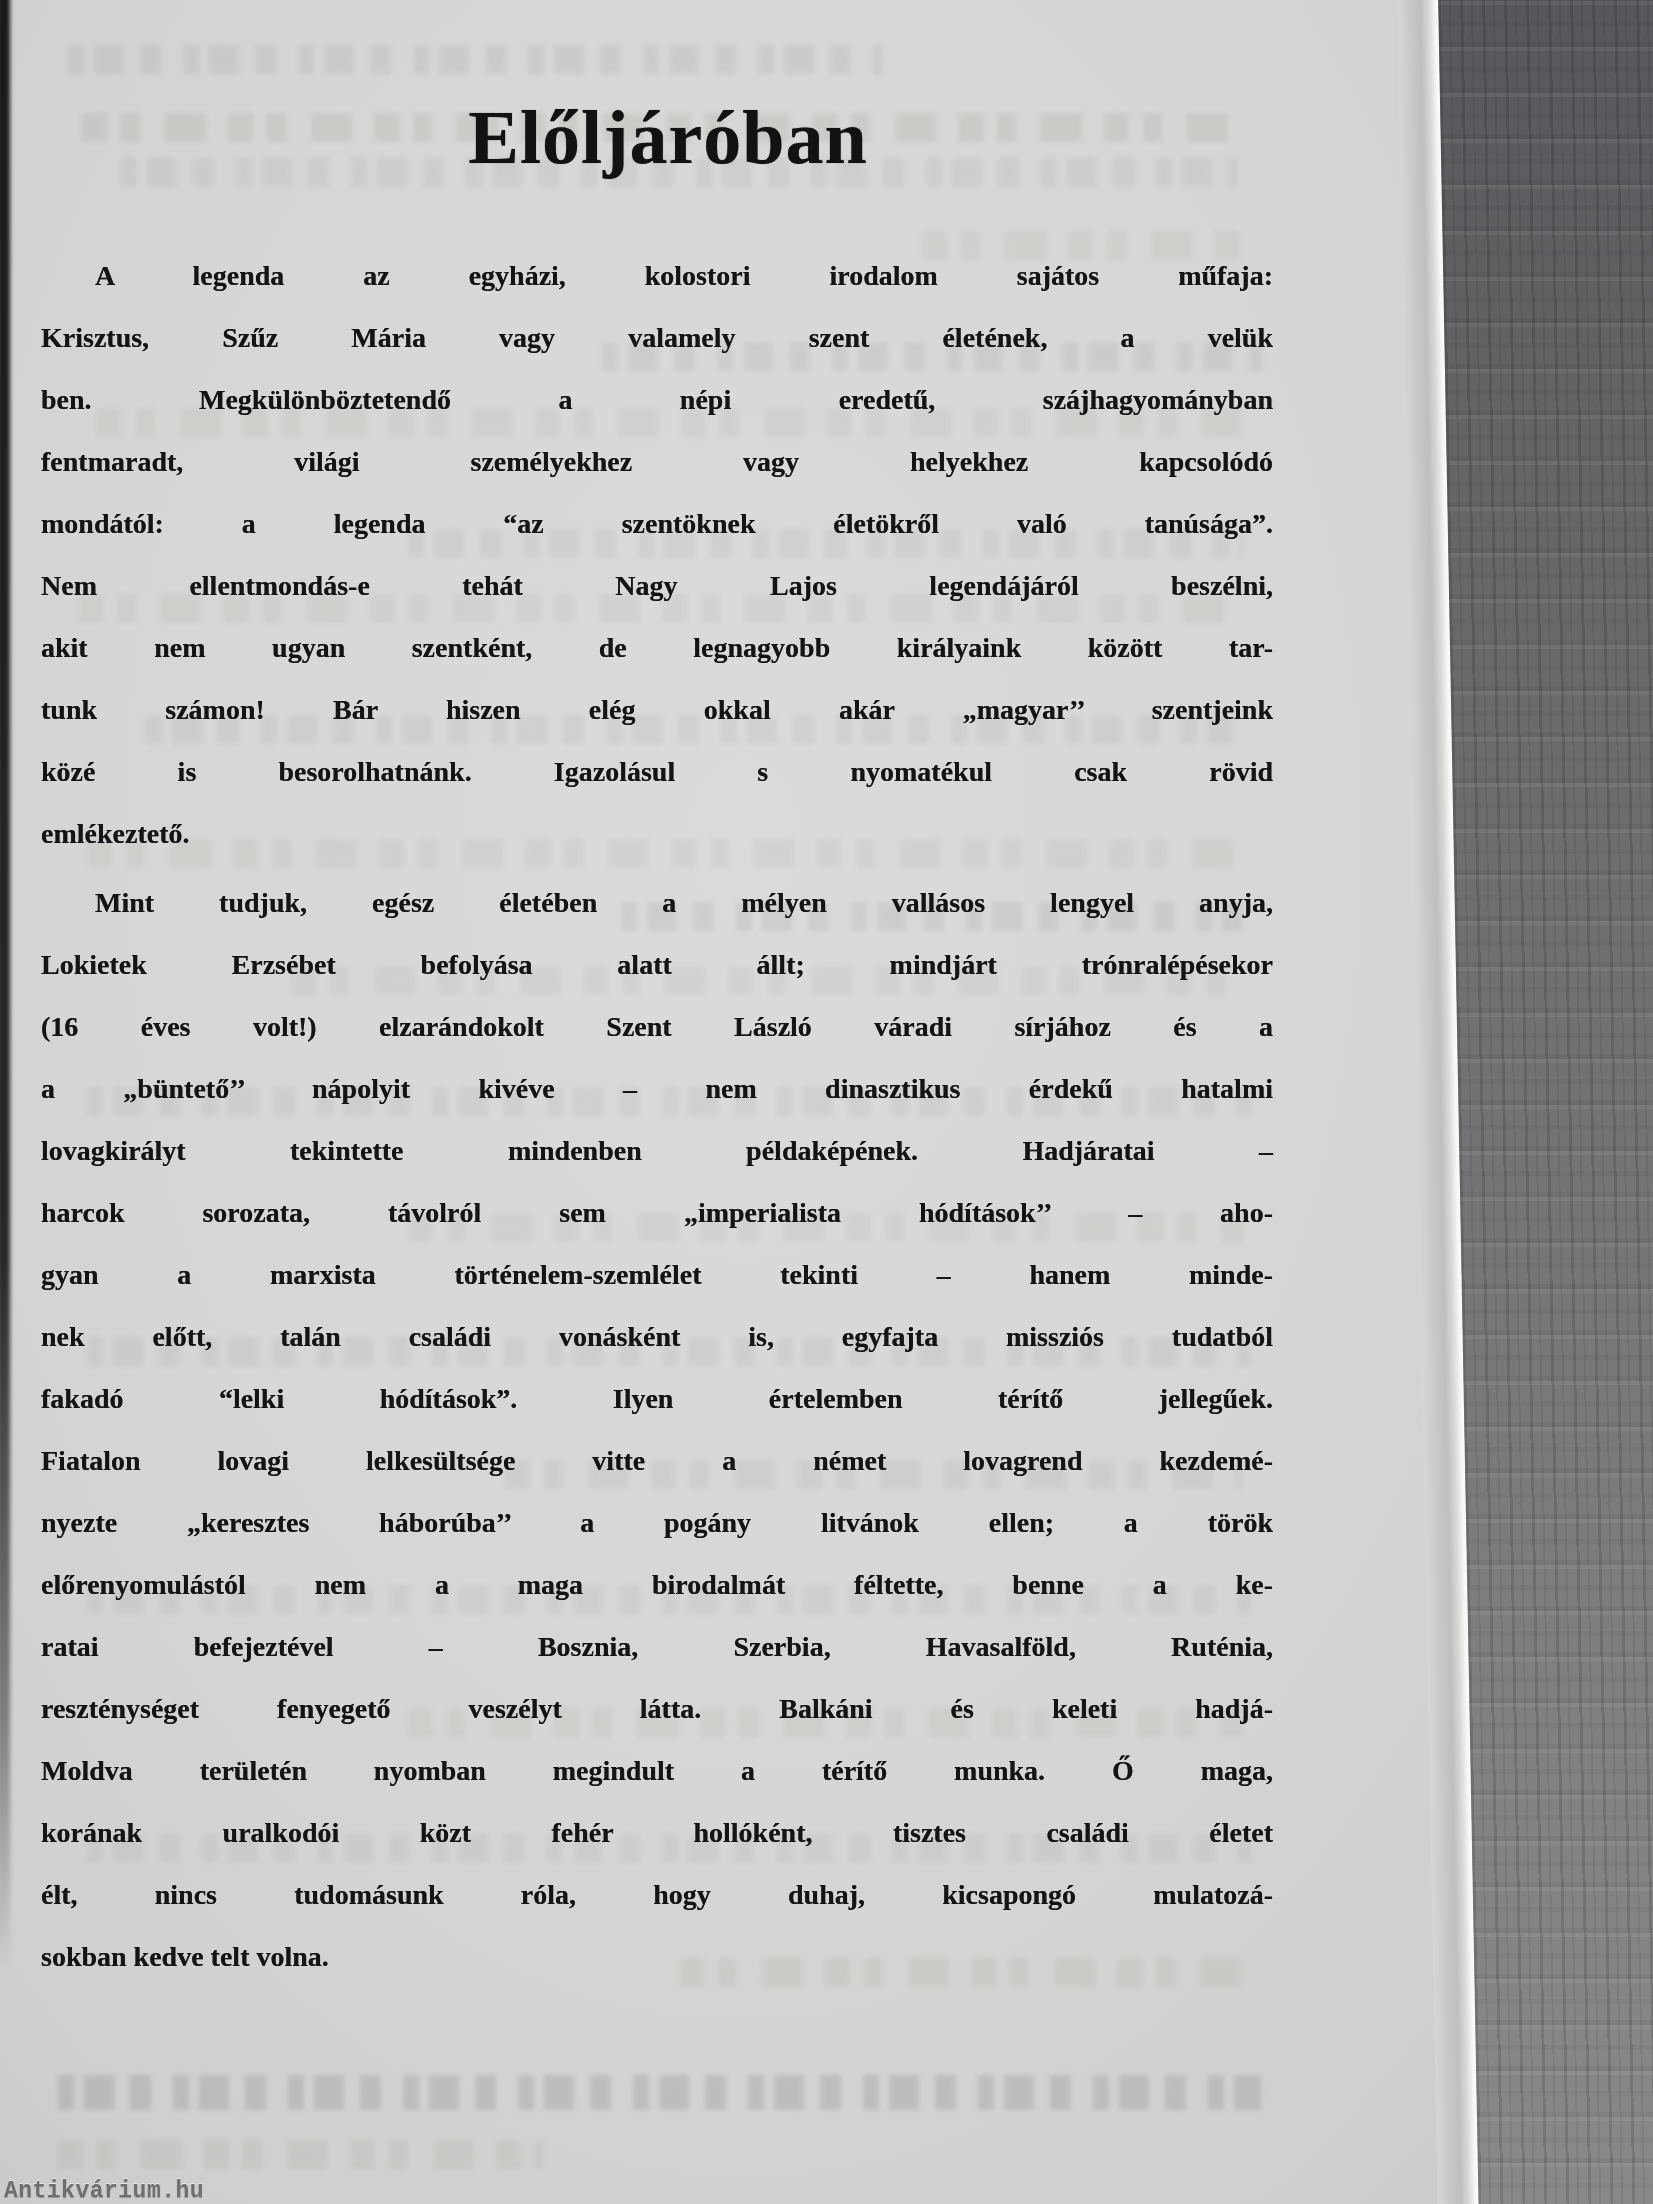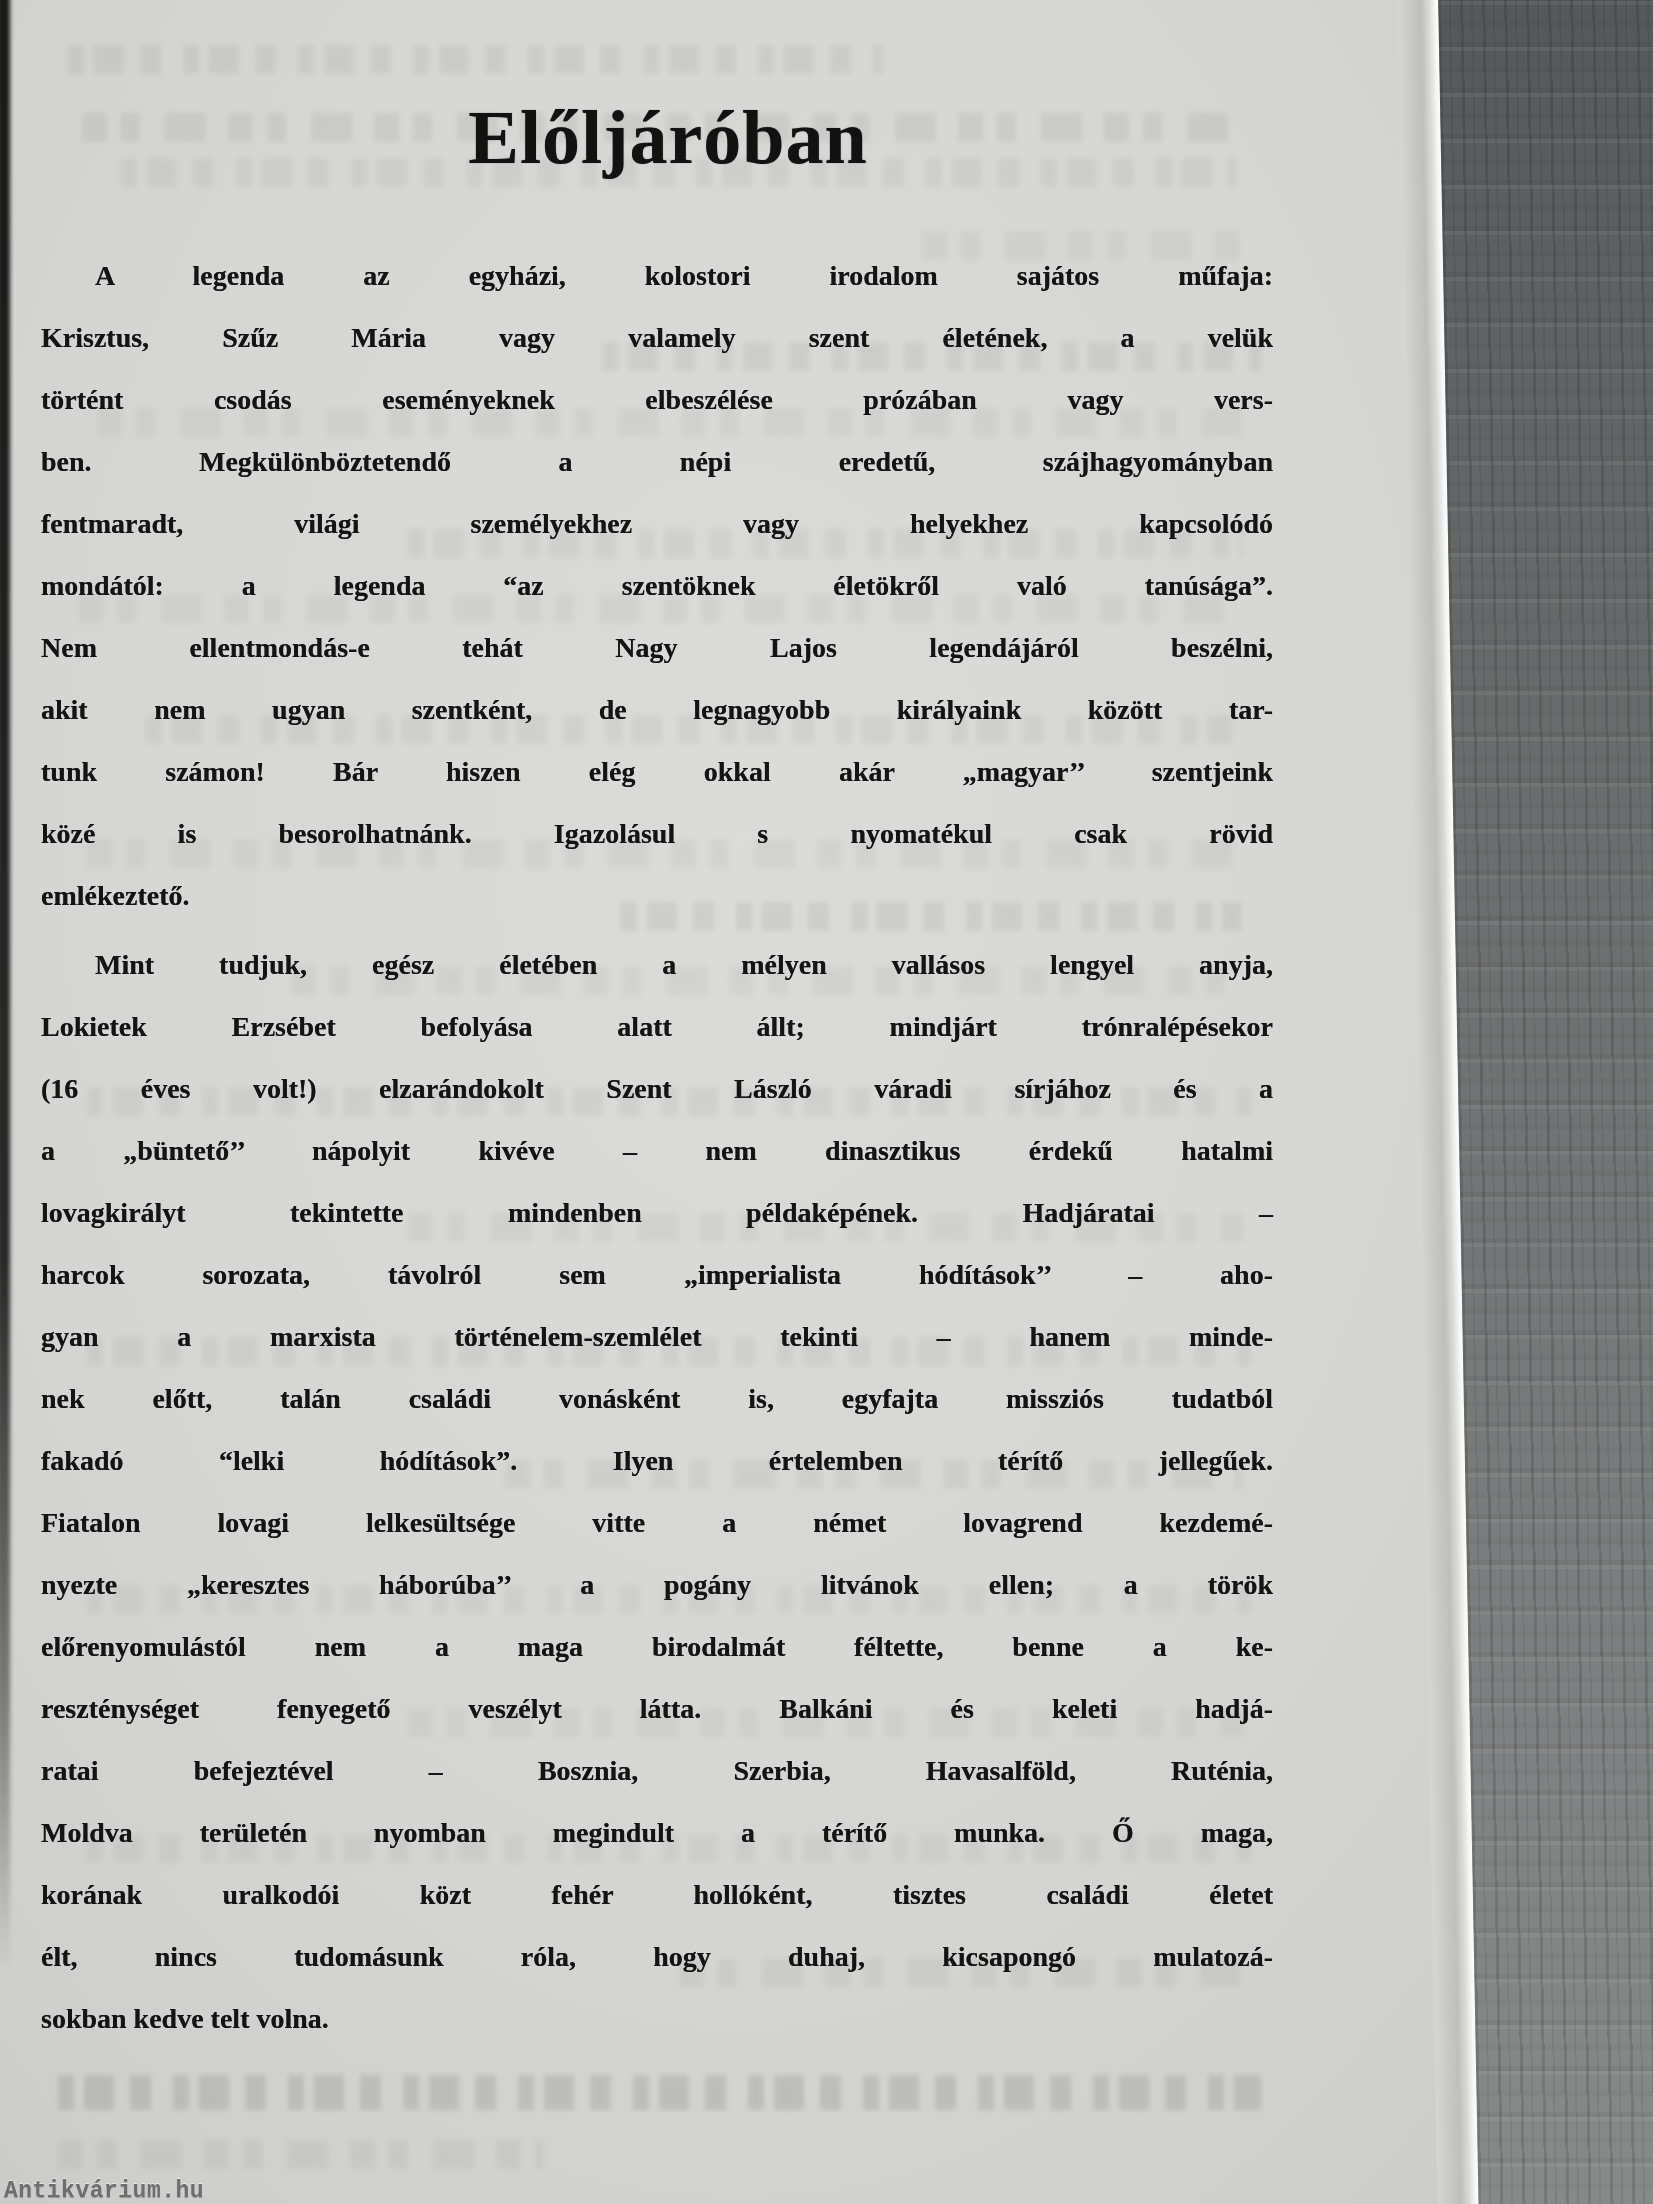--- a/index.html
+++ b/index.html
@@ -90,21 +90,20 @@
   <div class="ghost" style="top:2075px; left:58px;  width:1203px; height:35px; opacity:.14"></div>
   <div class="ghost alt" style="top:2140px; left:58px;  width:485px;  opacity:.06"></div>
 </div>
 
 <h1 class="title">Előljáróban</h1>
 
 <div class="textblock">
   <div class="para">
     <div class="line indent">A legenda az egyházi, kolostori irodalom sajátos műfaja:</div>
     <div class="line">Krisztus, Szűz Mária vagy valamely szent életének, a velük</div>
-    <div class="line">történt csodás eseményeknek elbeszélése prózában vagy vers-</div>
     <div class="line">ben. Megkülönböztetendő a népi eredetű, szájhagyományban</div>
     <div class="line">fentmaradt, világi személyekhez vagy helyekhez kapcsolódó</div>
     <div class="line">mondától: a legenda “az szentöknek életökről való tanúsága”.</div>
     <div class="line">Nem ellentmondás-e tehát Nagy Lajos legendájáról beszélni,</div>
     <div class="line">akit nem ugyan szentként, de legnagyobb királyaink között tar-</div>
     <div class="line">tunk számon! Bár hiszen elég okkal akár „magyar’’ szentjeink</div>
     <div class="line">közé is besorolhatnánk. Igazolásul s nyomatékul csak rövid</div>
     <div class="line last">emlékeztető.</div>
   </div>
   <div class="para">
@@ -113,22 +112,22 @@
     <div class="line">(16 éves volt!) elzarándokolt Szent László váradi sírjához és a</div>
     <div class="line">a „büntető’’ nápolyit kivéve – nem dinasztikus érdekű hatalmi</div>
     <div class="line">lovagkirályt tekintette mindenben példaképének. Hadjáratai –</div>
     <div class="line">harcok sorozata, távolról sem „imperialista hódítások’’ – aho-</div>
     <div class="line">gyan a marxista történelem-szemlélet tekinti – hanem minde-</div>
     <div class="line">nek előtt, talán családi vonásként is, egyfajta missziós tudatból</div>
     <div class="line">fakadó “lelki hódítások”. Ilyen értelemben térítő jellegűek.</div>
     <div class="line">Fiatalon lovagi lelkesültsége vitte a német lovagrend kezdemé-</div>
     <div class="line">nyezte „keresztes háborúba’’ a pogány litvánok ellen; a török</div>
     <div class="line">előrenyomulástól nem a maga birodalmát féltette, benne a ke-</div>
+    <div class="line">ratai befejeztével – Bosznia, Szerbia, Havasalföld, Ruténia,</div>
     <div class="line">reszténységet fenyegető veszélyt látta. Balkáni és keleti hadjá-</div>
-    <div class="line">ratai befejeztével – Bosznia, Szerbia, Havasalföld, Ruténia,</div>
     <div class="line">Moldva területén nyomban megindult a térítő munka. Ő maga,</div>
     <div class="line">korának uralkodói közt fehér hollóként, tisztes családi életet</div>
     <div class="line">élt, nincs tudomásunk róla, hogy duhaj, kicsapongó mulatozá-</div>
     <div class="line last">sokban kedve telt volna.</div>
   </div>
 </div>
 
 <div class="fore-edge"></div>
 <div class="wood"></div>
 

